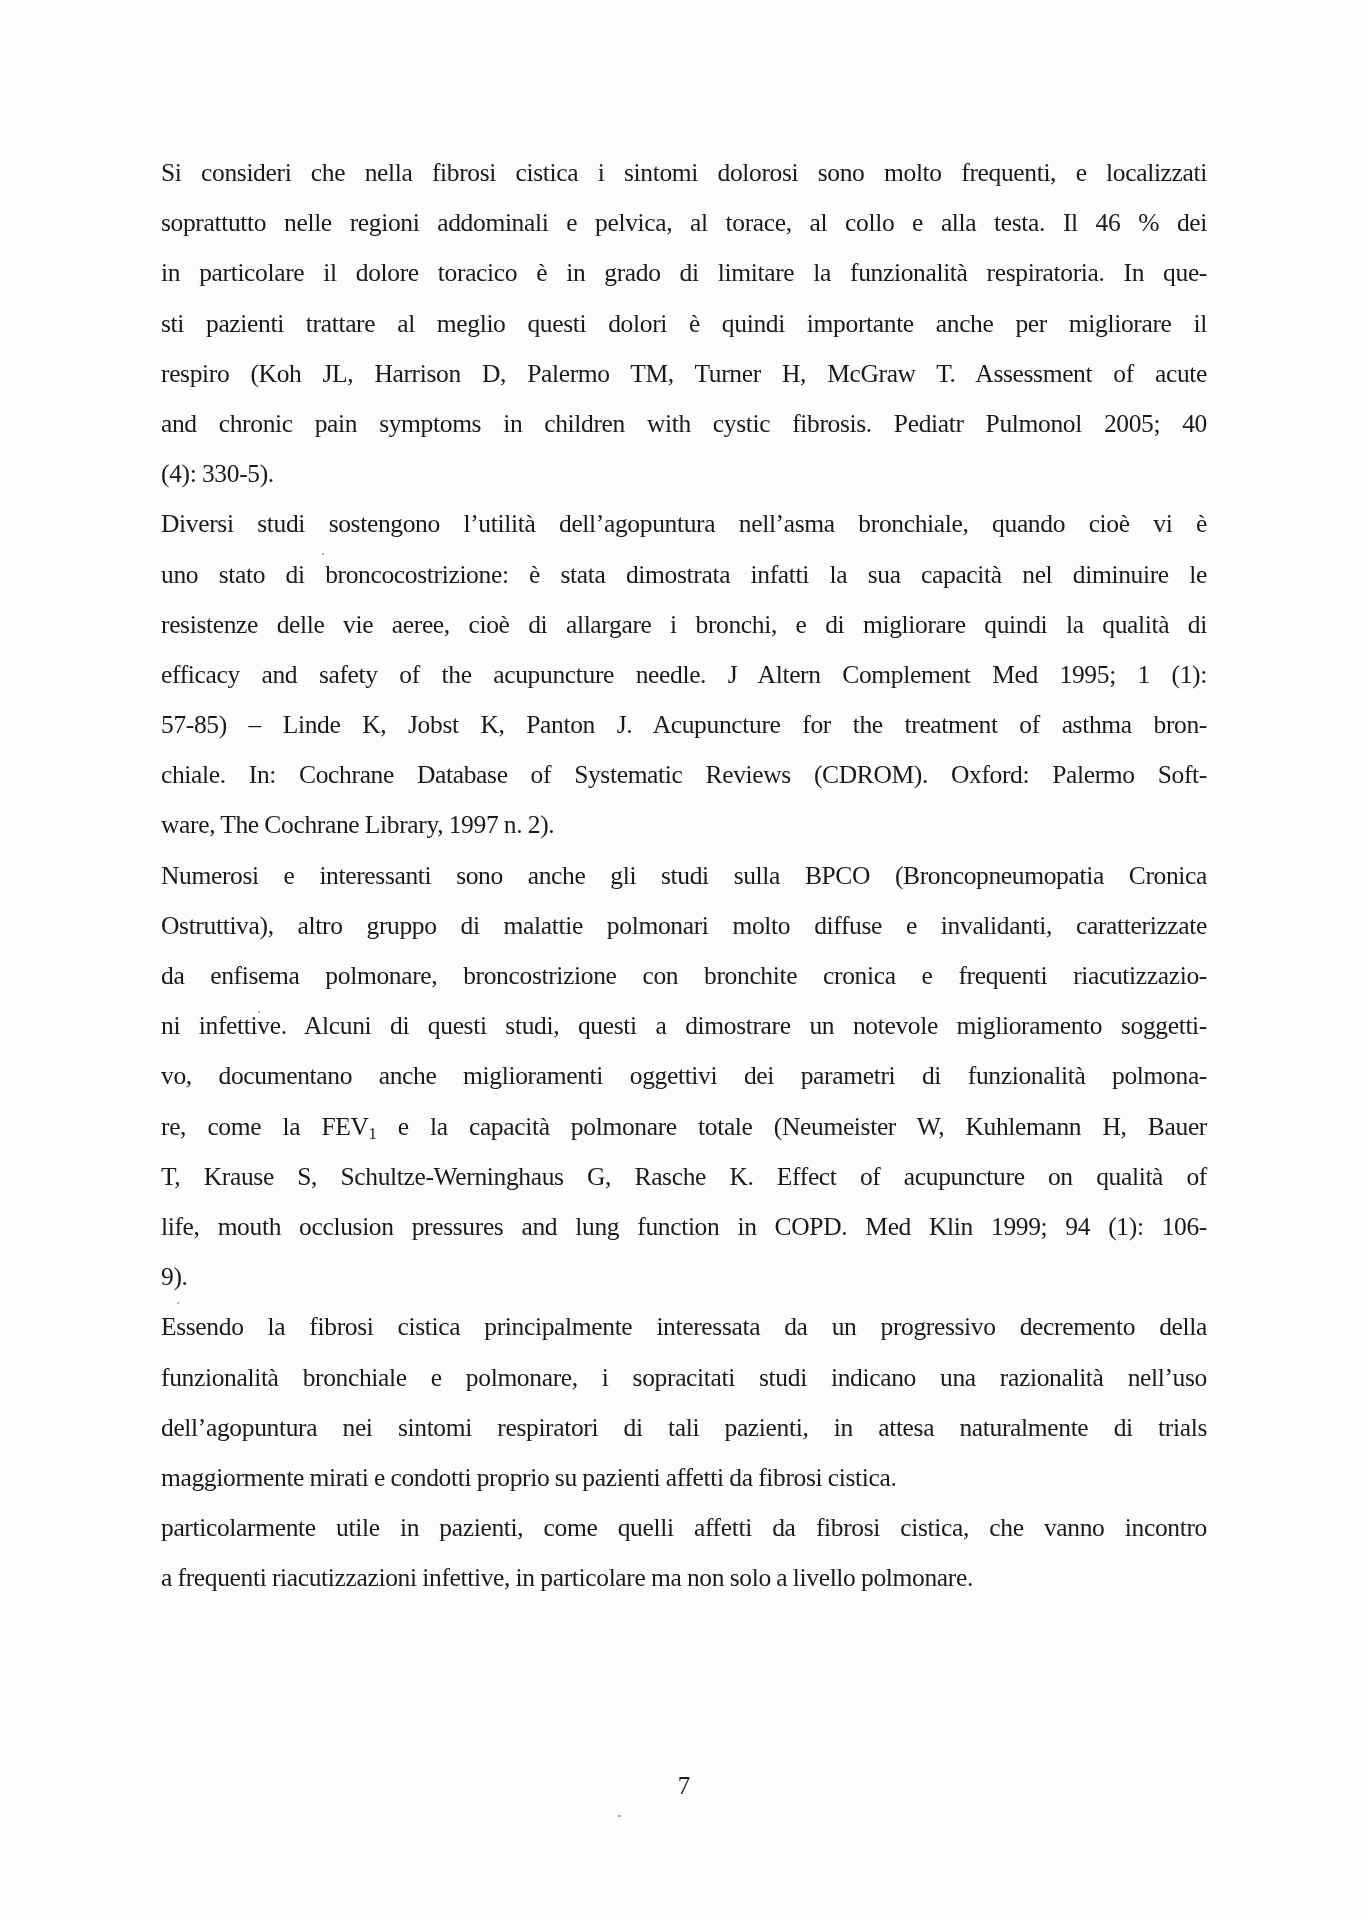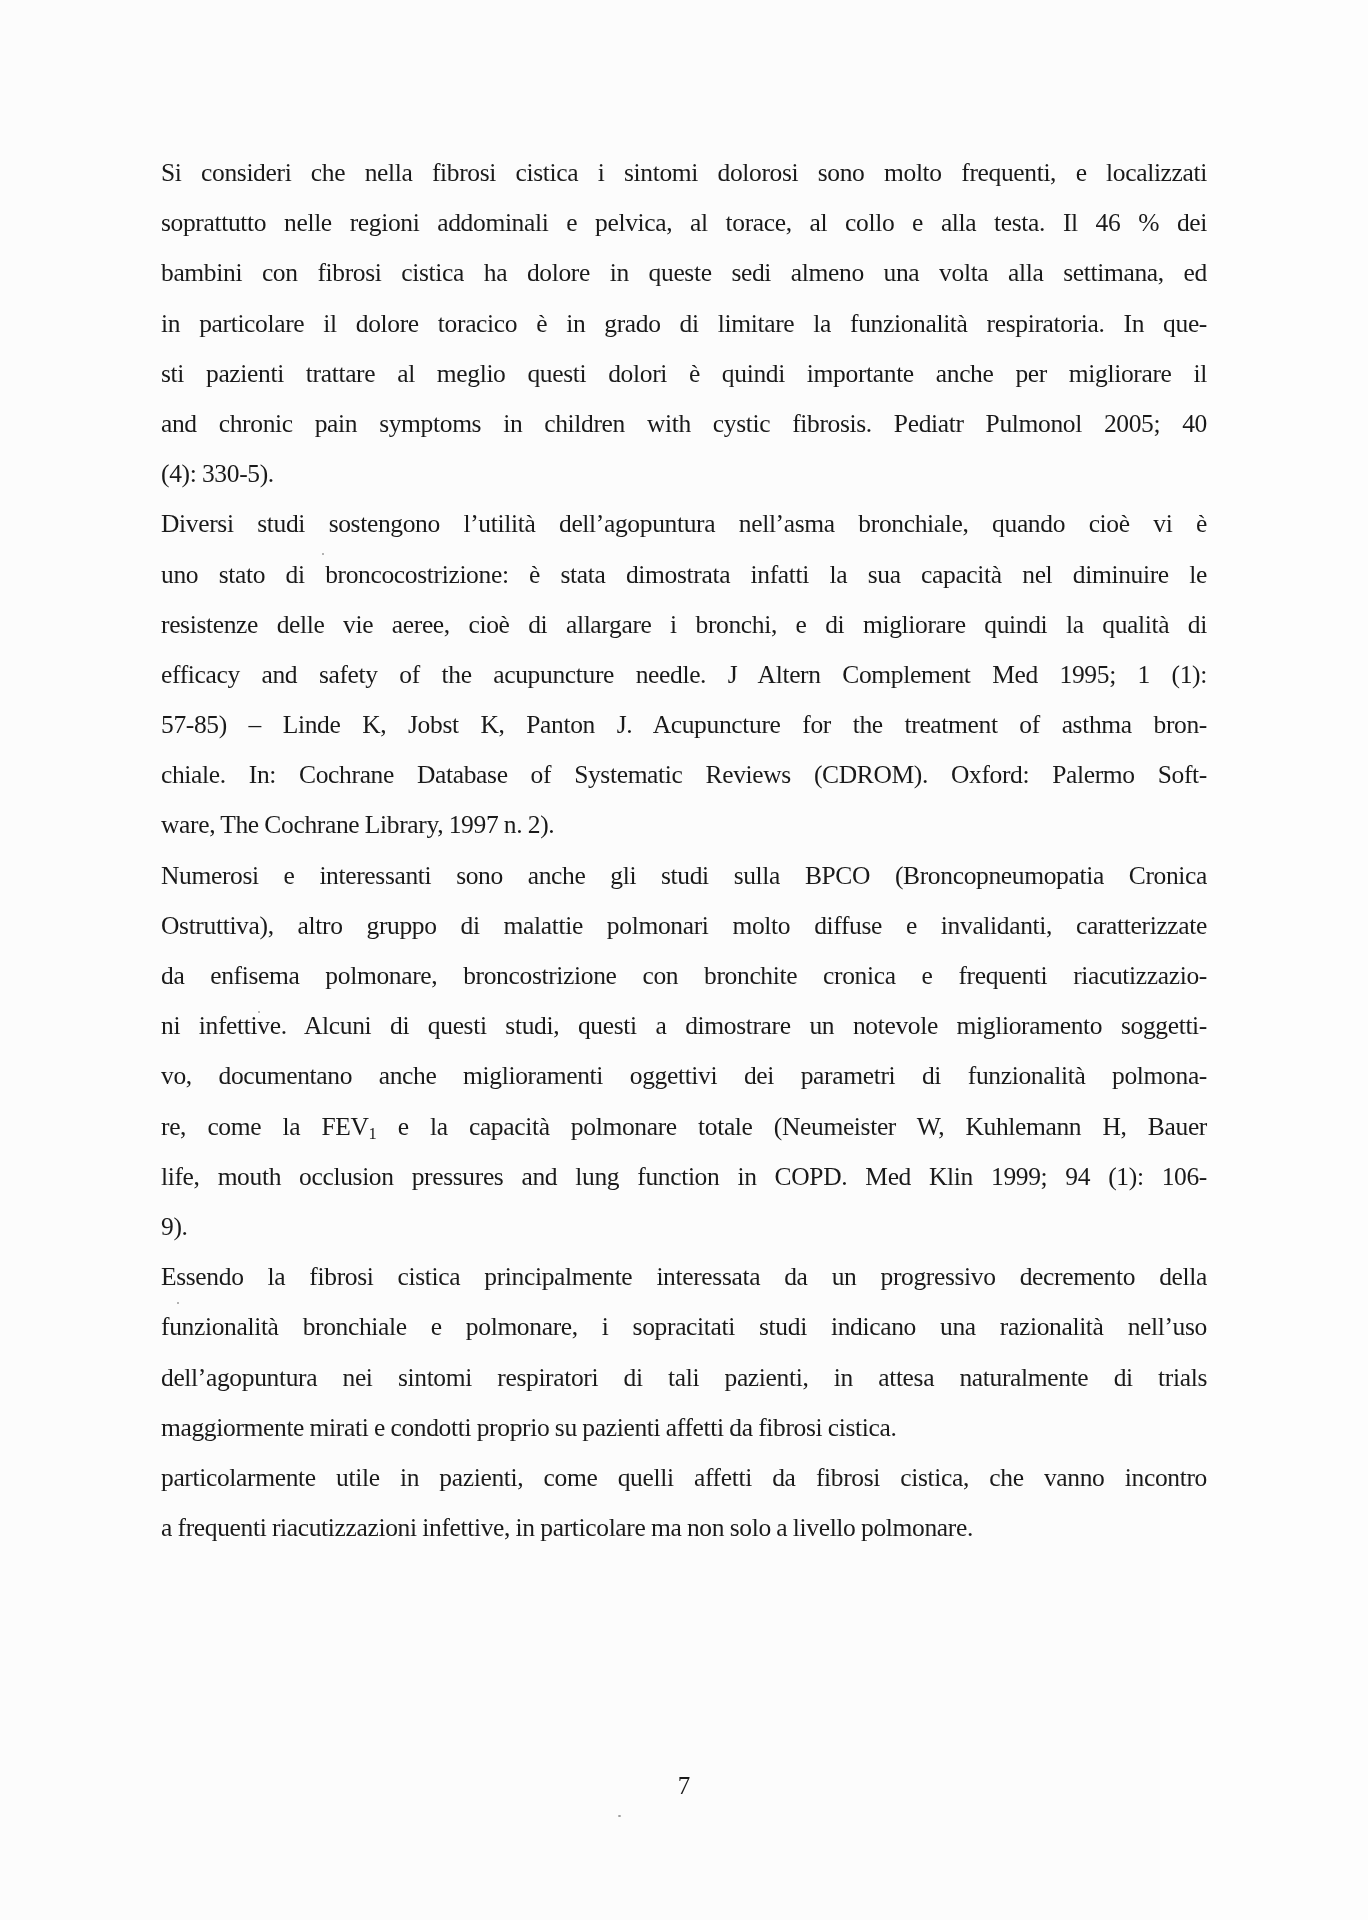--- a/index.html
+++ b/index.html
@@ -67,23 +67,23 @@
   </style>
 </head>
 <body>
 
 <div class="page">
   <div class="text-block">
 
     <div>
       <span class="line">Si consideri che nella fibrosi cistica i sintomi dolorosi sono molto frequenti, e localizzati</span>
       <span class="line">soprattutto nelle regioni addominali e pelvica, al torace, al collo e alla testa. Il 46 % dei</span>
-      <span class="line">bambini con fibrosi cistica ha dolore in queste sedi almeno una volta alla settimana, ed</span>
       <span class="line">in particolare il dolore toracico è in grado di limitare la funzionalità respiratoria. In que-</span>
       <span class="line">sti pazienti trattare al meglio questi dolori è quindi importante anche per migliorare il</span>
+      <span class="line">respiro (Koh JL, Harrison D, Palermo TM, Turner H, McGraw T. Assessment of acute</span>
       <span class="line">and chronic pain symptoms in children with cystic fibrosis. Pediatr Pulmonol 2005; 40</span>
       <span class="line last">(4): 330-5).</span>
     </div>
 
     <div>
       <span class="line">Diversi studi sostengono l’utilità dell’agopuntura nell’asma bronchiale, quando cioè vi è</span>
       <span class="line">uno stato di broncocostrizione: è stata dimostrata infatti la sua capacità nel diminuire le</span>
       <span class="line">resistenze delle vie aeree, cioè di allargare i bronchi, e di migliorare quindi la qualità di</span>
       <span class="line">efficacy and safety of the acupuncture needle. J Altern Complement Med 1995; 1 (1):</span>
       <span class="line">57-85) – Linde K, Jobst K, Panton J. Acupuncture for the treatment of asthma bron-</span>
@@ -91,20 +91,21 @@
       <span class="line last">ware, The Cochrane Library, 1997 n. 2).</span>
     </div>
 
     <div>
       <span class="line">Numerosi e interessanti sono anche gli studi sulla BPCO (Broncopneumopatia Cronica</span>
       <span class="line">Ostruttiva), altro gruppo di malattie polmonari molto diffuse e invalidanti, caratterizzate</span>
       <span class="line">da enfisema polmonare, broncostrizione con bronchite cronica e frequenti riacutizzazio-</span>
       <span class="line">ni infettive. Alcuni di questi studi, questi a dimostrare un notevole miglioramento soggetti-</span>
       <span class="line">vo, documentano anche miglioramenti oggettivi dei parametri di funzionalità polmona-</span>
       <span class="line"><span>re, come la FEV</span><sub>1</sub><span> e la capacità polmonare totale (Neumeister W, Kuhlemann H, Bauer</span></span>
+      <span class="line">T, Krause S, Schultze-Werninghaus G, Rasche K. Effect of acupuncture on qualità of</span>
       <span class="line">life, mouth occlusion pressures and lung function in COPD. Med Klin 1999; 94 (1): 106-</span>
       <span class="line last">9).</span>
     </div>
 
     <div>
       <span class="line">Essendo la fibrosi cistica principalmente interessata da un progressivo decremento della</span>
       <span class="line">funzionalità bronchiale e polmonare, i sopracitati studi indicano una razionalità nell’uso</span>
       <span class="line">dell’agopuntura nei sintomi respiratori di tali pazienti, in attesa naturalmente di trials</span>
       <span class="line last">maggiormente mirati e condotti proprio su pazienti affetti da fibrosi cistica.</span>
     </div>

